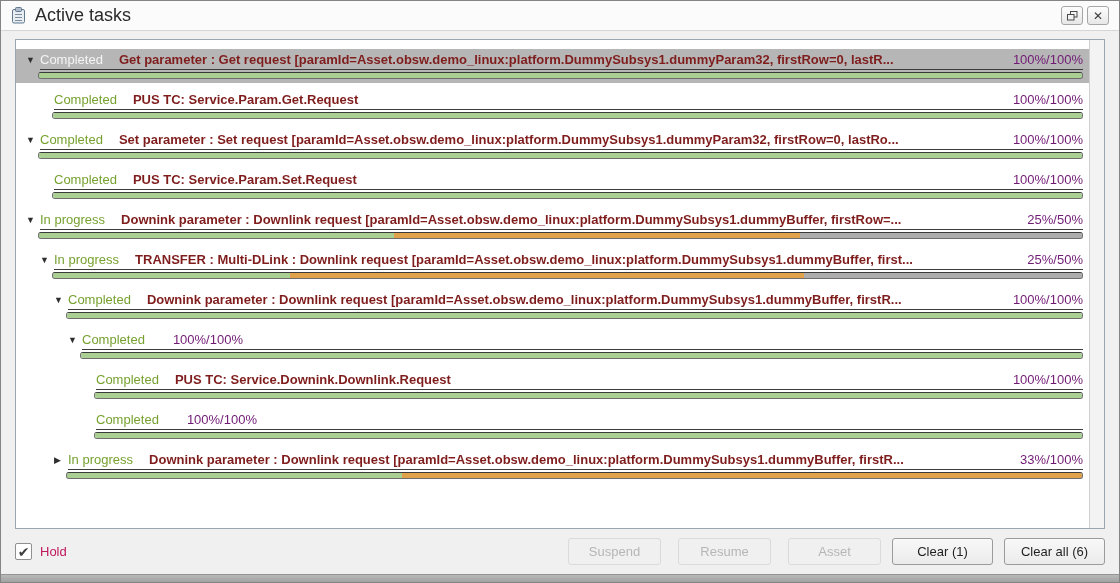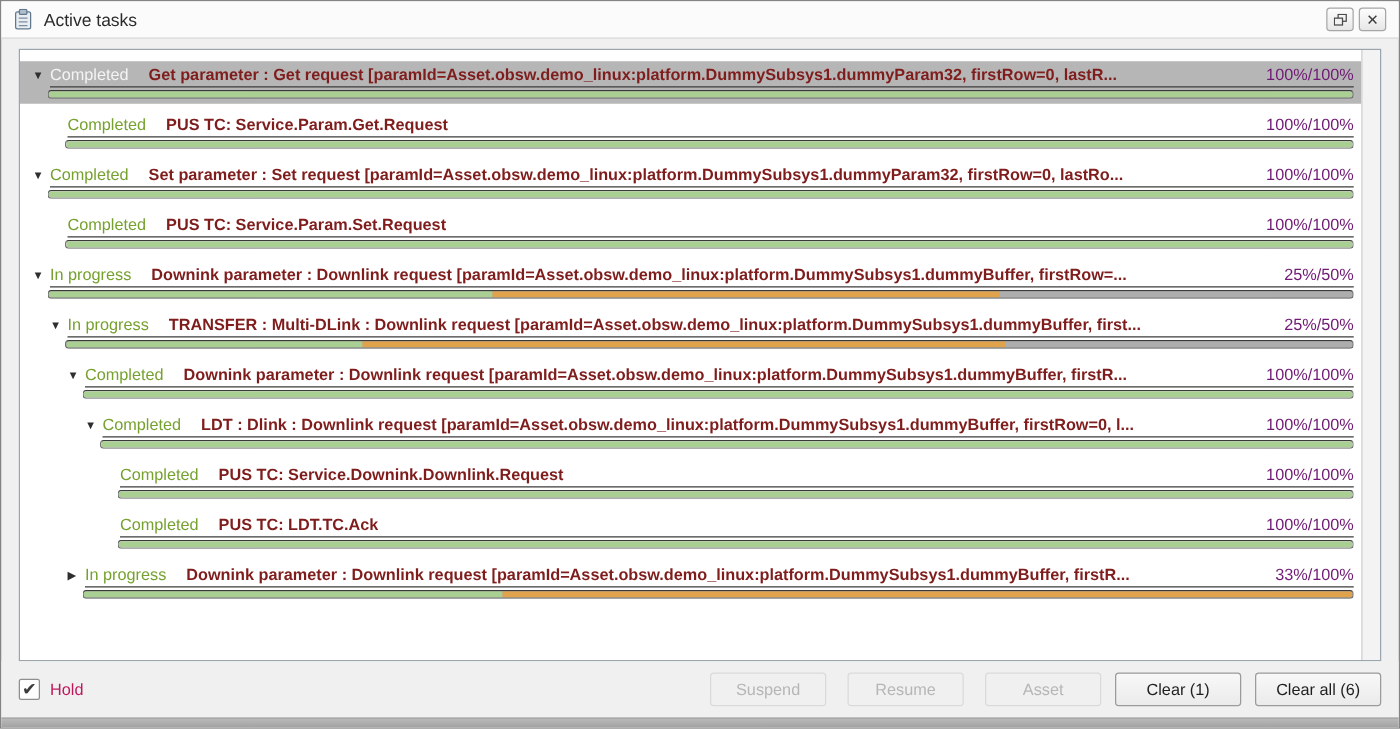--- a/index.html
+++ b/index.html
@@ -12,21 +12,21 @@
     display:flex;flex-direction:column;
     position:relative;overflow:hidden;
   }
   
   .titlebar{
     height:30px;flex:none;background:#fbfbfb;
     border-bottom:1px solid #d6d6d6;
     display:flex;align-items:center;padding:0 10px;
   }
   .title-icon{flex:none;margin-right:9px;display:flex;align-items:center;}
-  .title-text{font-size:14px;color:#2b2b2b;}
+  .title-text{font-size:18px;color:#2b2b2b;}
   .titlebar-spacer{flex:1;}
   .win-btn{
     flex:none;width:22px;height:19px;margin-left:4px;
     border:1px solid #a6a6a6;border-radius:3px;
     background:linear-gradient(#fdfdfd,#e7e7e7);
     display:flex;align-items:center;justify-content:center;
     font-size:11px;color:#3c3c3c;cursor:default;
   }
   .win-btn svg{display:block;}
   .close-glyph{font-size:12px;font-weight:bold;line-height:1;}
@@ -238,21 +238,20 @@
               <div class="seg seg-done" style="width: 100%;"></div>
             </div>
     </div>
   </div>
         <div class="task">
     <div class="task-body" style="padding-left: 52px;">
       <div class="task-line">
         <span class="arrow">▼</span>
         <span class="task-text">
           <span class="status">Completed</span>
-          <span class="desc">LDT : Dlink : Downlink request [paramId=Asset.obsw.demo_linux:platform.DummySubsys1.dummyBuffer, firstRow=0, l...</span>
           <span class="pct">100%/100%</span>
         </span>
       </div>
       <div class="bar" style="margin-left: 12px;">
               <div class="seg seg-done" style="width: 100%;"></div>
             </div>
     </div>
   </div>
         <div class="task">
     <div class="task-body" style="padding-left: 66px;">
@@ -268,21 +267,20 @@
               <div class="seg seg-done" style="width: 100%;"></div>
             </div>
     </div>
   </div>
         <div class="task">
     <div class="task-body" style="padding-left: 66px;">
       <div class="task-line">
         <span class="arrow" style="visibility: hidden;"></span>
         <span class="task-text">
           <span class="status">Completed</span>
-          <span class="desc">PUS TC: LDT.TC.Ack</span>
           <span class="pct">100%/100%</span>
         </span>
       </div>
       <div class="bar" style="margin-left: 12px;">
               <div class="seg seg-done" style="width: 100%;"></div>
             </div>
     </div>
   </div>
         <div class="task">
     <div class="task-body" style="padding-left: 38px;">

